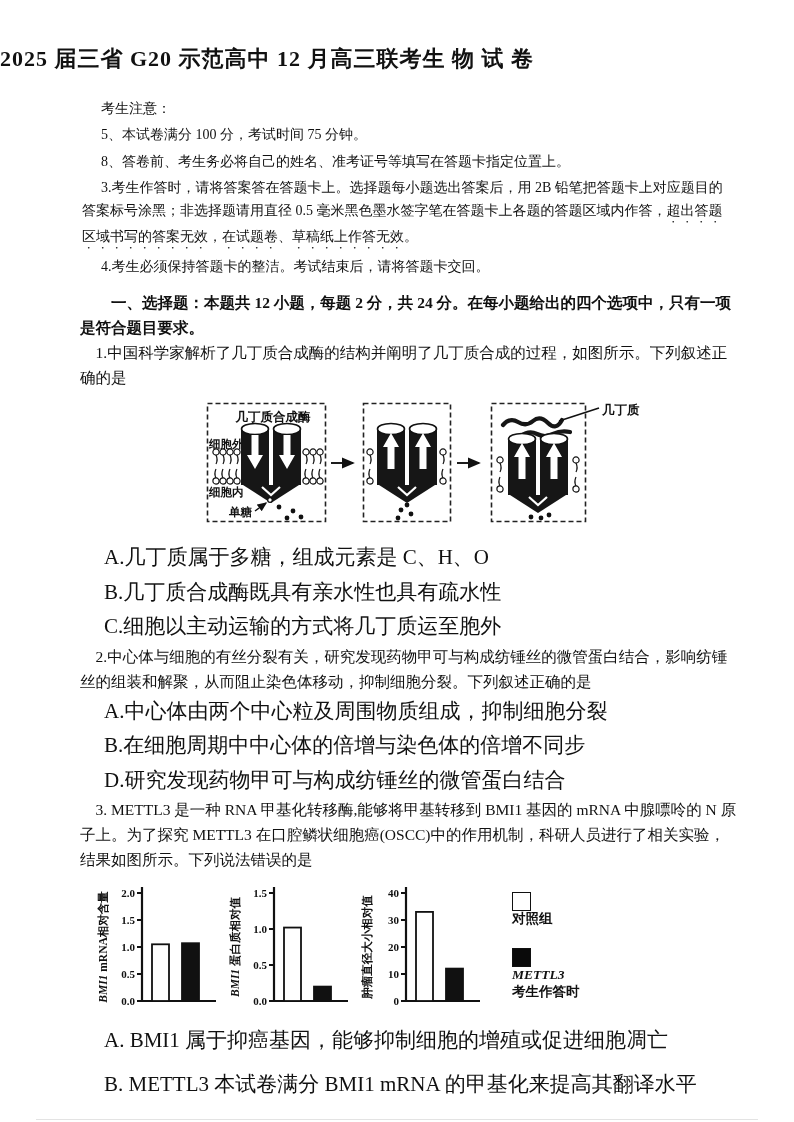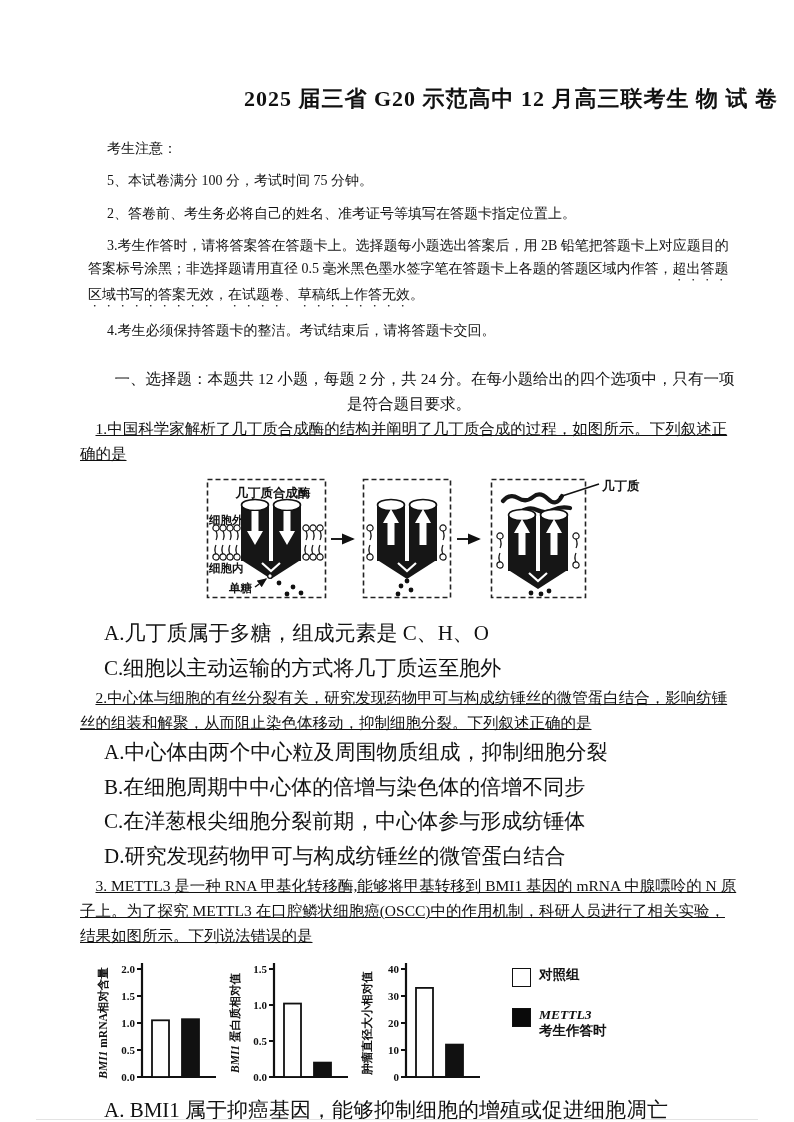--- a/index.html
+++ b/index.html
@@ -5,59 +5,59 @@
   html,body{margin:0;padding:0;background:#ffffff;}
   .page{
     position:relative;
     width:794px;height:1122px;
     background:#fff;color:#111;
     font-family:"Liberation Serif","DejaVu Serif",serif;
     overflow:hidden;box-sizing:border-box;
   }
   .page::after{content:"";position:absolute;left:36px;right:36px;bottom:2px;border-bottom:1px solid #e3e3e3;}
   .title{
-    margin:16px;padding-top:68px;text-align:right;
+    margin:0;padding-top:44px;text-align:left;
     font-size:22px;font-weight:bold;letter-spacing:1px;
   }
   .notice{margin:24px 54px 0 78px;font-size:14px;line-height:1.6;}
-  .notice p{margin:10px;text-indent:19px;}
+  .notice p{margin:4px;text-indent:19px;}
   .emph{
     -webkit-text-emphasis:filled dot;-webkit-text-emphasis-position:under right;
     text-emphasis:filled dot;text-emphasis-position:under right;
   }
-  .section-head{margin:24px 56px 0 80px;font-size:15.5px;line-height:1.62;text-indent:2em;font-weight:normal;text-align:center;}
-  .stem{margin:0 56px 0 80px;font-size:15.5px;line-height:1.62;text-decoration:underline;}
+  .section-head{margin:12px 56px 0 80px;font-size:15.5px;line-height:1.62;text-indent:2em;font-weight:bold;}
+  .stem{margin:0 56px 0 80px;font-size:15.5px;line-height:1.62;}
   .indent1{text-indent:1em;}
   .options p{margin:0 56px 0 104px;font-size:21px;line-height:1.64;}
   .opts3 p{margin-bottom:9px;}
   .figure{margin:5px 4px 3px 203px;}
   .figsvg text{font-family:inherit;}
   .panelbox{fill:none;stroke:#222;stroke-width:1.6;stroke-dasharray:5 3;}
   .figlabel{font-size:11.5px;font-weight:bold;fill:#111;}
   .figlabel.big{font-size:12.5px;}
   .dot{fill:#111;}
   .charts{display:flex;align-items:flex-start;margin:6px 40px 2px 96px;gap:10px;}
   .legend{margin-left:20px;padding-top:12px;font-size:13.5px;font-weight:bold;line-height:1.25;}
-  .leg-item{display:flex;align-items:flex-start;margin-bottom:20px;}
+  .leg-item{display:flex;align-items:flex-start;margin-bottom:20px;flex-direction:column;}
   .leg-box{display:inline-block;width:17px;height:17px;border:1.8px solid #111;margin-right:8px;flex:0 0 auto;margin-top:1px;}
   .leg-box.white{background:#fff;}
   .leg-box.black{background:#0a0a0a;}
   .leg-text span{display:block;}
 </style>
 </head>
 <body>
 
 <div class="page">
 
   <h1 class="title">2025 届三省 G20 示范高中 12 月高三联考生 物 试 卷</h1>
 
   <div class="notice">
     <p>考生注意：</p>
     <p>5、本试卷满分 100 分，考试时间 75 分钟。</p>
-    <p>2、答卷前、考生务必将自己的姓名、准考证号等填写在答题卡指定位置上。</p>
+    <p>8、答卷前、考生务必将自己的姓名、准考证号等填写在答题卡指定位置上。</p>
     <p><span>3.考生作答时，请将答案答在答题卡上。选择题每小题选出答案后，用 2B 铅笔把答题卡上对应题目的答案标号涂黑；非选择题请用直径 0.5 毫米黑色墨水签字笔在答题卡上各题的答题区域内作答，</span><span class="emph">超出答题区域书写的答案无效，在试题卷、草稿纸上作答无效。</span></p>
     <p>4.考生必须保持答题卡的整洁。考试结束后，请将答题卡交回。</p>
   </div>
 
   <p class="section-head">一、选择题：本题共 12 小题，每题 2 分，共 24 分。在每小题给出的四个选项中，只有一项是符合题目要求。</p>
 
   <p class="stem indent1">1.中国科学家解析了几丁质合成酶的结构并阐明了几丁质合成的过程，如图所示。下列叙述正确的是</p>
 
   <div class="figure">
     <svg class="figsvg" viewBox="0 0 450 138" width="450" height="138">
@@ -142,28 +142,28 @@
         <circle class="dot" cx="58" cy="112" r="2.4"></circle>
       </g>
 
       <line x1="356" y1="26" x2="396" y2="13" stroke="#111" stroke-width="1.6"></line>
       <text class="figlabel big" x="399" y="19">几丁质</text>
     </svg>
   </div>
 
   <div class="options">
     <p>A.几丁质属于多糖，组成元素是 C、H、O</p>
+    <p>B.几丁质合成酶既具有亲水性也具有疏水性</p>
     <p>C.细胞以主动运输的方式将几丁质运至胞外</p>
   </div>
 
   <p class="stem indent1">2.中心体与细胞的有丝分裂有关，研究发现药物甲可与构成纺锤丝的微管蛋白结合，影响纺锤丝的组装和解聚，从而阻止染色体移动，抑制细胞分裂。下列叙述正确的是</p>
   <div class="options">
     <p>A.中心体由两个中心粒及周围物质组成，抑制细胞分裂</p>
     <p>B.在细胞周期中中心体的倍增与染色体的倍增不同步</p>
-    <p>C.在洋葱根尖细胞分裂前期，中心体参与形成纺锤体</p>
     <p>D.研究发现药物甲可与构成纺锤丝的微管蛋白结合</p>
   </div>
 
   <p class="stem indent1">3. METTL3 是一种 RNA 甲基化转移酶,能够将甲基转移到 BMI1 基因的 mRNA 中腺嘌呤的 N 原子上。为了探究 METTL3 在口腔鳞状细胞癌(OSCC)中的作用机制，科研人员进行了相关实验，结果如图所示。下列说法错误的是</p>
 
   <div class="charts">
     <svg viewBox="0 0 122 136" width="122" height="136">
         <line x1="46" y1="8" x2="46" y2="122" stroke="#111" stroke-width="2.2"></line>
         <line x1="46" y1="122" x2="120" y2="122" stroke="#111" stroke-width="2.2"></line>
         <line x1="41" y1="122" x2="46" y2="122" stroke="#111" stroke-width="2"></line>

